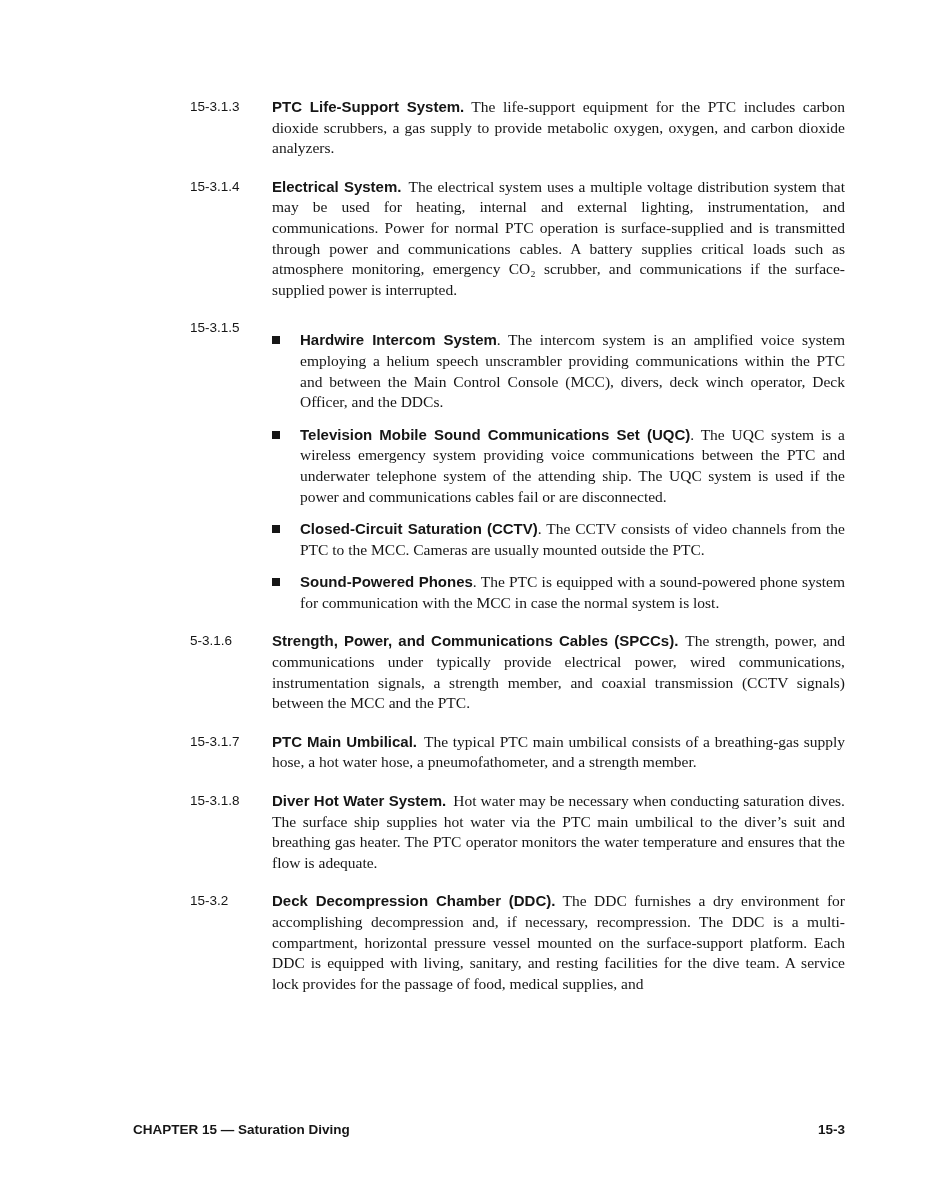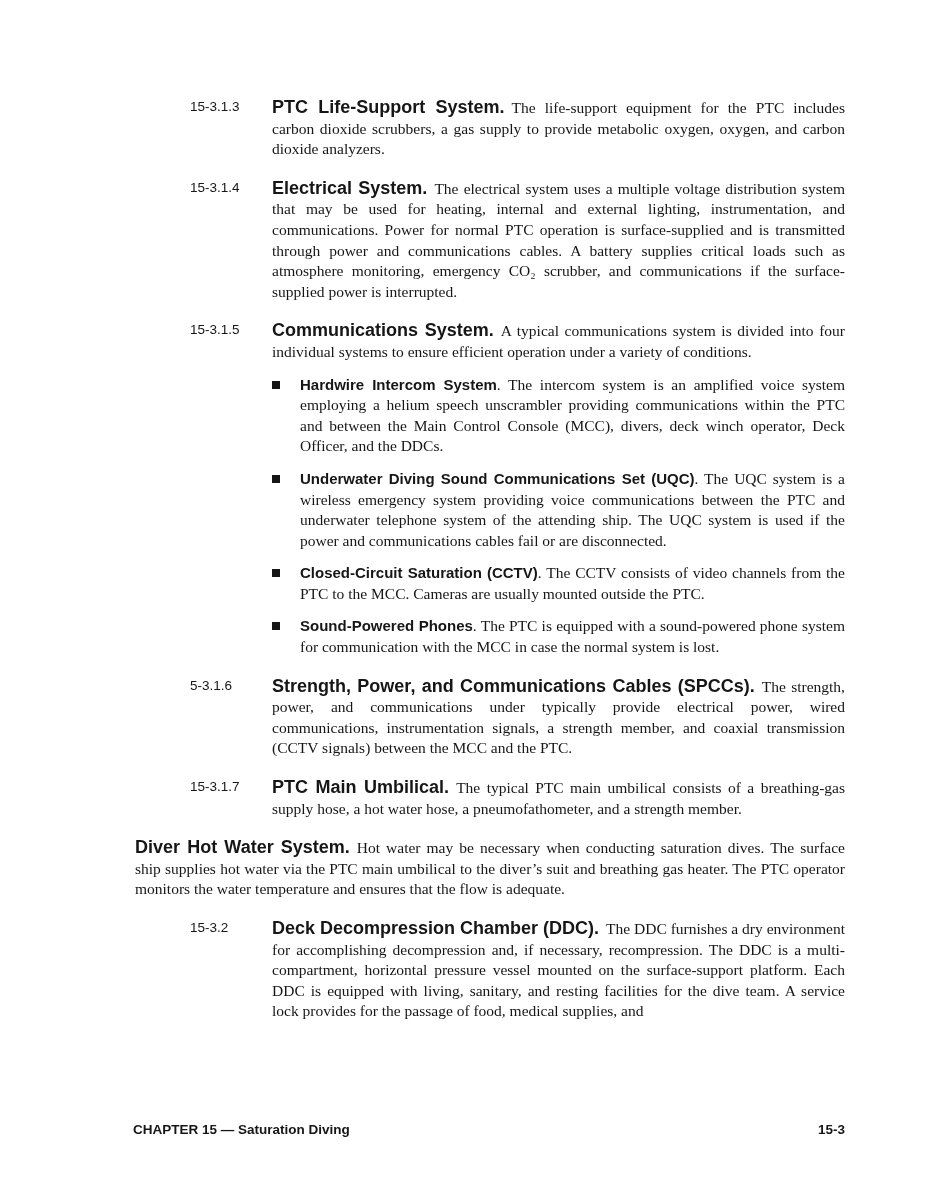--- a/index.html
+++ b/index.html
@@ -44,21 +44,21 @@
   .para {
     margin: 0;
     font-family: "Liberation Serif", "DejaVu Serif", serif;
     font-size: 15.5px;
     line-height: 20.6px;
     text-align: justify;
   }
   .sec-h {
     font-family: "Liberation Sans", "DejaVu Sans", sans-serif;
     font-weight: bold;
-    font-size: 18px;
+    font-size: 15px;
     margin-right: 7px;
   }
   .bullet-h {
     font-family: "Liberation Sans", "DejaVu Sans", sans-serif;
     font-weight: bold;
     font-size: 15px;
   }
   .bullet {
     display: flex;
     margin-top: 12px;
@@ -107,30 +107,29 @@
     <section class="sec">
       <div class="sec-num">15-3.1.4</div>
       <div class="sec-body">
         <p class="para"><span class="sec-h">Electrical System.</span><span>The electrical system uses a multiple voltage distribution system that may be used for heating, internal and external lighting, instrumentation, and communications. Power for normal PTC operation is surface-supplied and is transmitted through power and communications cables. A battery supplies critical loads such as atmosphere monitoring, emergency CO₂ scrubber, and communications if the surface-supplied power is interrupted.</span></p>
       </div>
     </section>
 
     <section class="sec">
       <div class="sec-num">15-3.1.5</div>
       <div class="sec-body">
-        <p class="para"><span class="sec-h">Communications System.</span><span>A typical communications system is divided into four individual systems to ensure efficient operation under a variety of conditions.</span></p>
 
         <div class="bullet">
           <span class="bullet-marker"><span class="bullet-square"></span></span>
           <p class="para bullet-body"><span class="bullet-h">Hardwire Intercom System</span><span>. The intercom system is an amplified voice system employing a helium speech unscrambler providing communications within the PTC and between the Main Control Console (MCC), divers, deck winch operator, Deck Officer, and the DDCs.</span></p>
         </div>
 
         <div class="bullet">
           <span class="bullet-marker"><span class="bullet-square"></span></span>
-          <p class="para bullet-body"><span class="bullet-h">Underwater Diving Sound Communications Set (UQC)</span><span>. The UQC system is a wireless emergency system providing voice communications between the PTC and underwater telephone system of the attending ship. The UQC system is used if the power and communications cables fail or are disconnected.</span></p>
+          <p class="para bullet-body"><span class="bullet-h">Television Mobile Sound Communications Set (UQC)</span><span>. The UQC system is a wireless emergency system providing voice communications between the PTC and underwater telephone system of the attending ship. The UQC system is used if the power and communications cables fail or are disconnected.</span></p>
         </div>
 
         <div class="bullet">
           <span class="bullet-marker"><span class="bullet-square"></span></span>
           <p class="para bullet-body"><span class="bullet-h">Closed-Circuit Saturation (CCTV)</span><span>. The CCTV consists of video channels from the PTC to the MCC. Cameras are usually mounted outside the PTC.</span></p>
         </div>
 
         <div class="bullet">
           <span class="bullet-marker"><span class="bullet-square"></span></span>
           <p class="para bullet-body"><span class="bullet-h">Sound-Powered Phones</span><span>. The PTC is equipped with a sound-powered phone system for communication with the MCC in case the normal system is lost.</span></p>
@@ -146,20 +145,21 @@
     </section>
 
     <section class="sec">
       <div class="sec-num">15-3.1.7</div>
       <div class="sec-body">
         <p class="para"><span class="sec-h">PTC Main Umbilical.</span><span>The typical PTC main umbilical consists of a breathing-gas supply hose, a hot water hose, a pneumofathometer, and a strength member.</span></p>
       </div>
     </section>
 
     <section class="sec">
+      <div class="sec-num">15-3.1.8</div>
       <div class="sec-body">
         <p class="para"><span class="sec-h">Diver Hot Water System.</span><span>Hot water may be necessary when conducting saturation dives. The surface ship supplies hot water via the PTC main umbilical to the diver’s suit and breathing gas heater. The PTC operator monitors the water temperature and ensures that the flow is adequate.</span></p>
       </div>
     </section>
 
     <section class="sec">
       <div class="sec-num bold">15-3.2</div>
       <div class="sec-body">
         <p class="para"><span class="sec-h">Deck Decompression Chamber (DDC).</span><span>The DDC furnishes a dry environment for accomplishing decompression and, if necessary, recompression. The DDC is a multi-compartment, horizontal pressure vessel mounted on the surface-support platform. Each DDC is equipped with living, sanitary, and resting facilities for the dive team. A service lock provides for the passage of food, medical supplies, and</span></p>
       </div>

